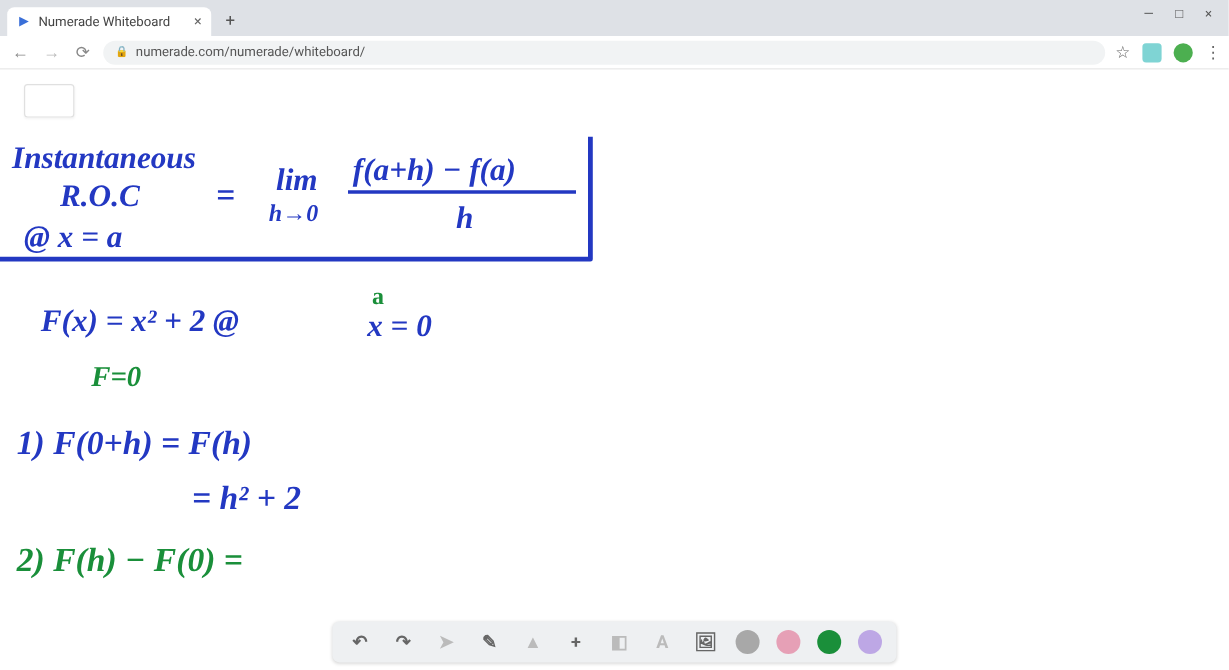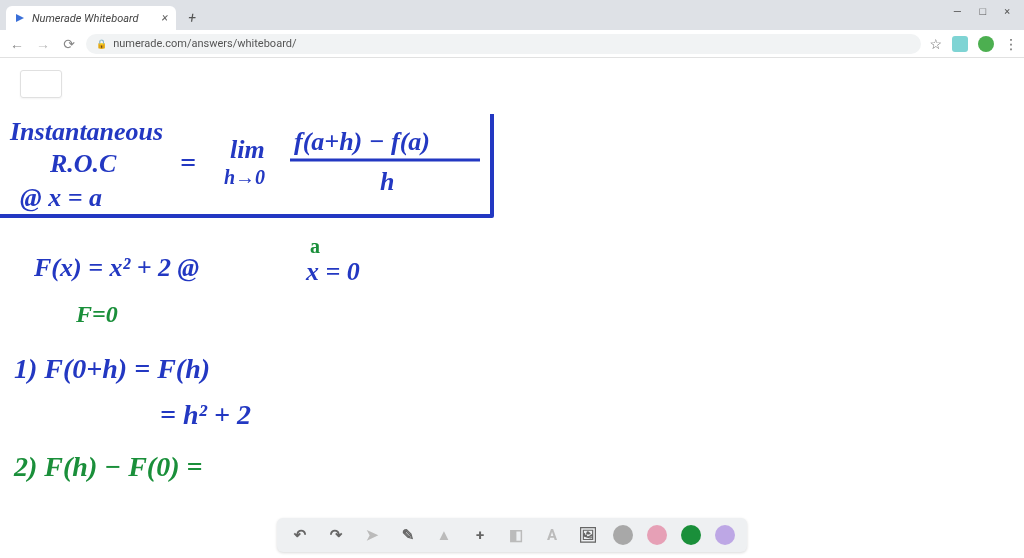--- a/index.html
+++ b/index.html
@@ -28,21 +28,20 @@
     .window-controls span { cursor: default; }
 
     
     .tab-bar {
       height: 30px;
       background: #dee1e6;
       display: flex;
       align-items: flex-end;
       padding-left: 6px;
       padding-top: 16px;
-      font-style: italic;
     }
     .tab {
       background: #fff;
       border-radius: 6px 6px 0 0;
       display: flex;
       align-items: center;
       padding: 4px 8px;
       height: 24px;
       min-width: 170px;
       font-size: 11px;
@@ -204,21 +203,21 @@
   </div>
   <div class="new-tab">+</div>
 </div>
 
 <div class="address-bar">
   <div class="nav-btn">←</div>
   <div class="nav-btn forward">→</div>
   <div class="nav-btn">⟳</div>
   <div class="url-box">
     <span class="lock-icon">🔒</span>
-    <span>numerade.com/answers/whiteboard/</span>
+    <span>numerade.com/numerade/whiteboard/</span>
   </div>
   <div class="address-right">
     <span class="star-icon">☆</span>
     <span class="ext-icon"></span>
     <span class="profile-dot"></span>
     <span class="more-icon">⋮</span>
   </div>
 </div>
 
 <div class="whiteboard">

